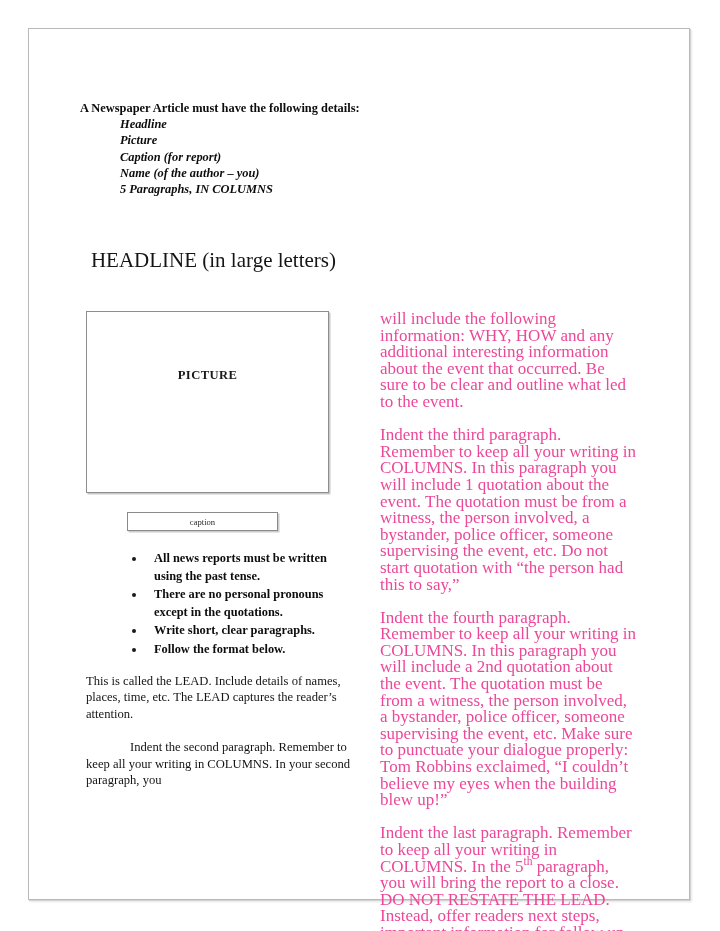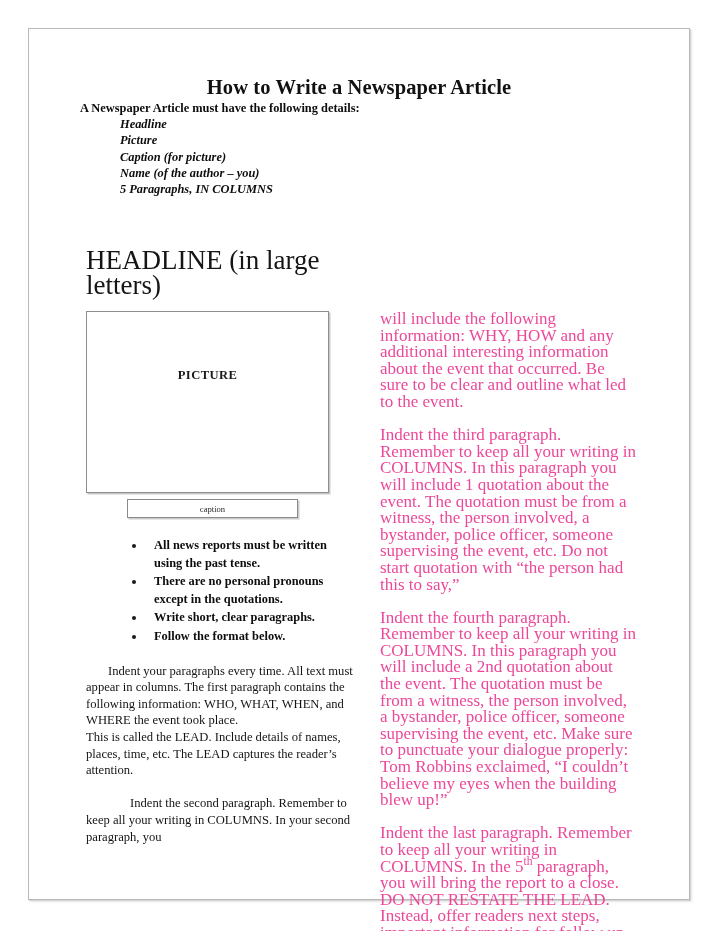--- a/index.html
+++ b/index.html
@@ -61,23 +61,24 @@
     font-style: italic;
   }
   #requirements .req-list li { margin: 0; white-space: nowrap; }
 
   
   #headline-mock {
     position: absolute;
     left: 57px;
     top: 219px;
     width: 250px;
-    font-size: 27px;
+    font-size: 21px;
     line-height: 25px;
     color: #151515;
+    text-align: right;
   }
 
   
   #col-left {
     position: absolute;
     left: 57px;
     top: 282px;
     width: 268px;
   }
   #col-right {
@@ -107,23 +108,23 @@
     width: 100%;
     text-align: center;
     font-weight: bold;
     font-size: 12.6px;
     letter-spacing: 0.4px;
     color: #1a1a1a;
   }
 
   
   #caption-box {
-    margin-top: 6px;
+    margin-top: 19px;
     margin-left: 41px;
-    width: 171px;
+    width: 151px;
     height: 19px;
     border: 1px solid #8a8a8a;
     box-shadow: 1.5px 1.5px 0 #cccccc;
     box-sizing: border-box;
     display: flex;
     align-items: center;
     justify-content: center;
   }
   #caption-text {
     font-size: 8.6px;
@@ -178,28 +179,27 @@
   
   .rcol-para { margin: 0; }
   .rcol-para + .rcol-para { margin-top: 16.6px; }
   sup { font-size: 0.68em; vertical-align: super; line-height: 0; }
 </style>
 </head>
 <body>
 
 <div id="page-sheet">
 
-  <h1 id="doc-title">How to Write a Newspaper Article</h1>
 
   <div id="requirements">
     <p class="req-heading">A Newspaper Article must have the following details:</p>
     <ul class="req-list">
       <li>Headline</li>
       <li>Picture</li>
-      <li>Caption (for picture)</li>
+      <li>Caption (for report)</li>
       <li>Name (of the author – you)</li>
       <li>5 Paragraphs, IN COLUMNS</li>
     </ul>
   </div>
 
   <div id="headline-mock">HEADLINE (in large letters)</div>
 
   <div id="col-left">
 
     <div id="picture-box">
@@ -211,21 +211,20 @@
     </div>
 
 
     <ul id="tips-list">
       <li><span class="bullet-dot"></span><span>All news reports must be written using the past tense.</span></li>
       <li><span class="bullet-dot"></span><span>There are no personal pronouns except in the quotations.</span></li>
       <li><span class="bullet-dot"></span><span>Write short, clear paragraphs.</span></li>
       <li><span class="bullet-dot"></span><span>Follow the format below.</span></li>
     </ul>
 
-    <p class="lcol-para" id="para-lead"><span class="indent-sm"></span><span>Indent your paragraphs every time.  All text must appear in columns.  The first paragraph contains the following information:  WHO, WHAT, WHEN, and WHERE the event took place.</span></p>
 
     <p class="lcol-para">This is called the LEAD.  Include details of names, places, time, etc.  The LEAD captures the reader’s attention.</p>
 
     <p class="lcol-para" id="para-second"><span class="indent-lg"></span><span>Indent the second paragraph.  Remember to keep all your writing in COLUMNS.  In your second paragraph, you</span></p>
 
   </div>
 
   <div id="col-right">
 
     <p class="rcol-para">will include the following information: WHY, HOW and any</p>

